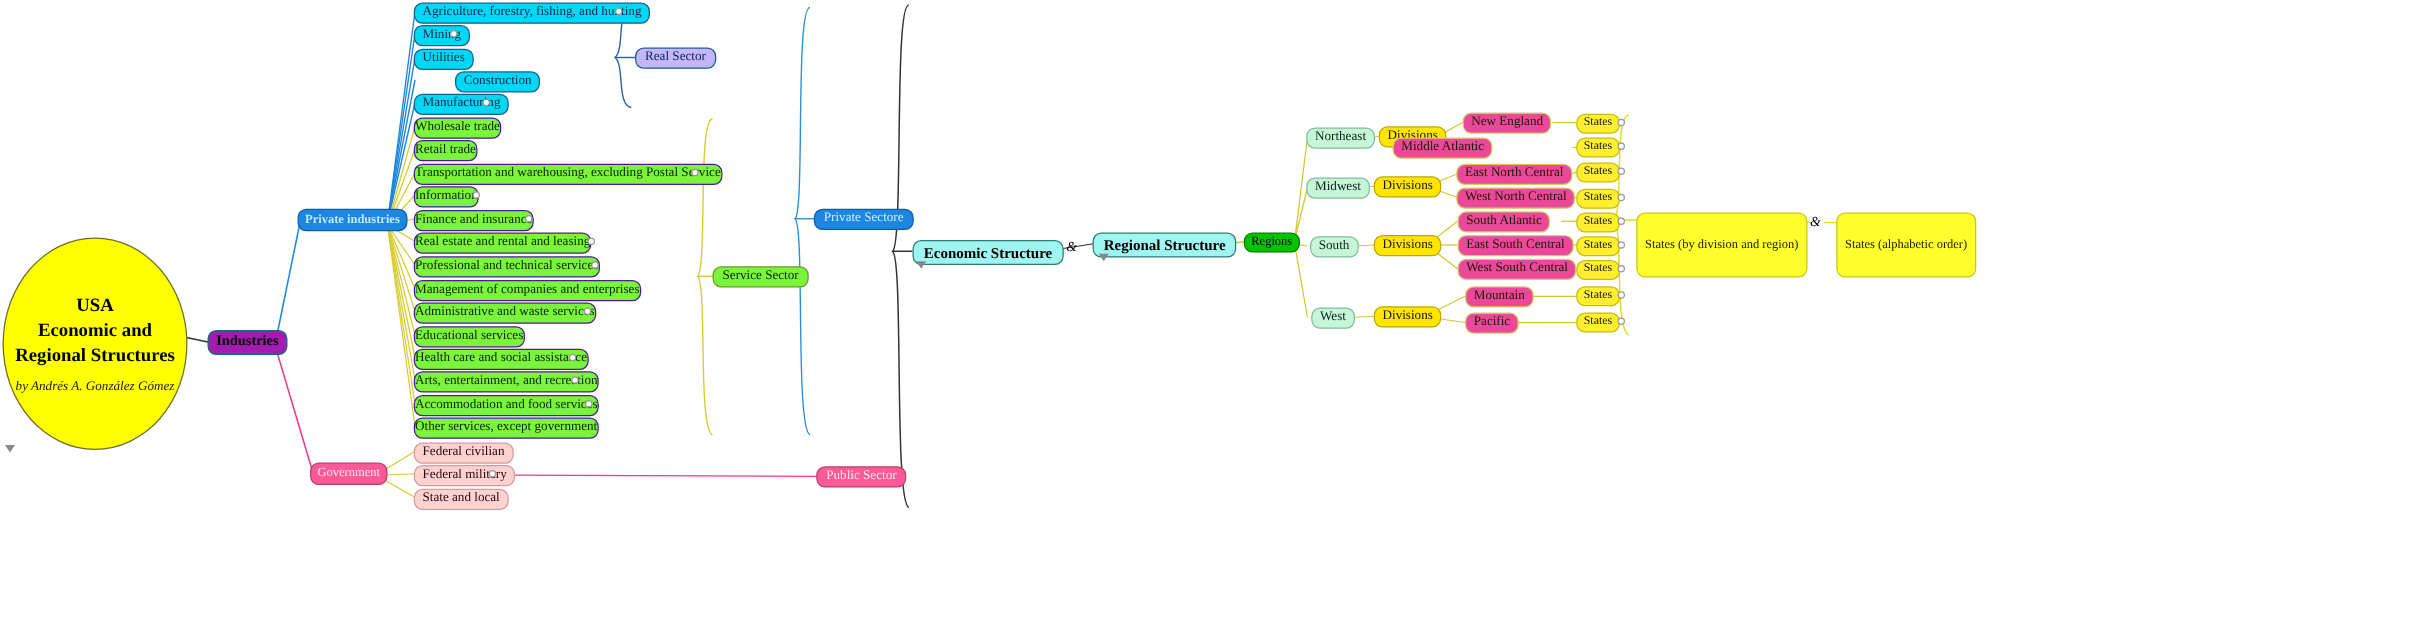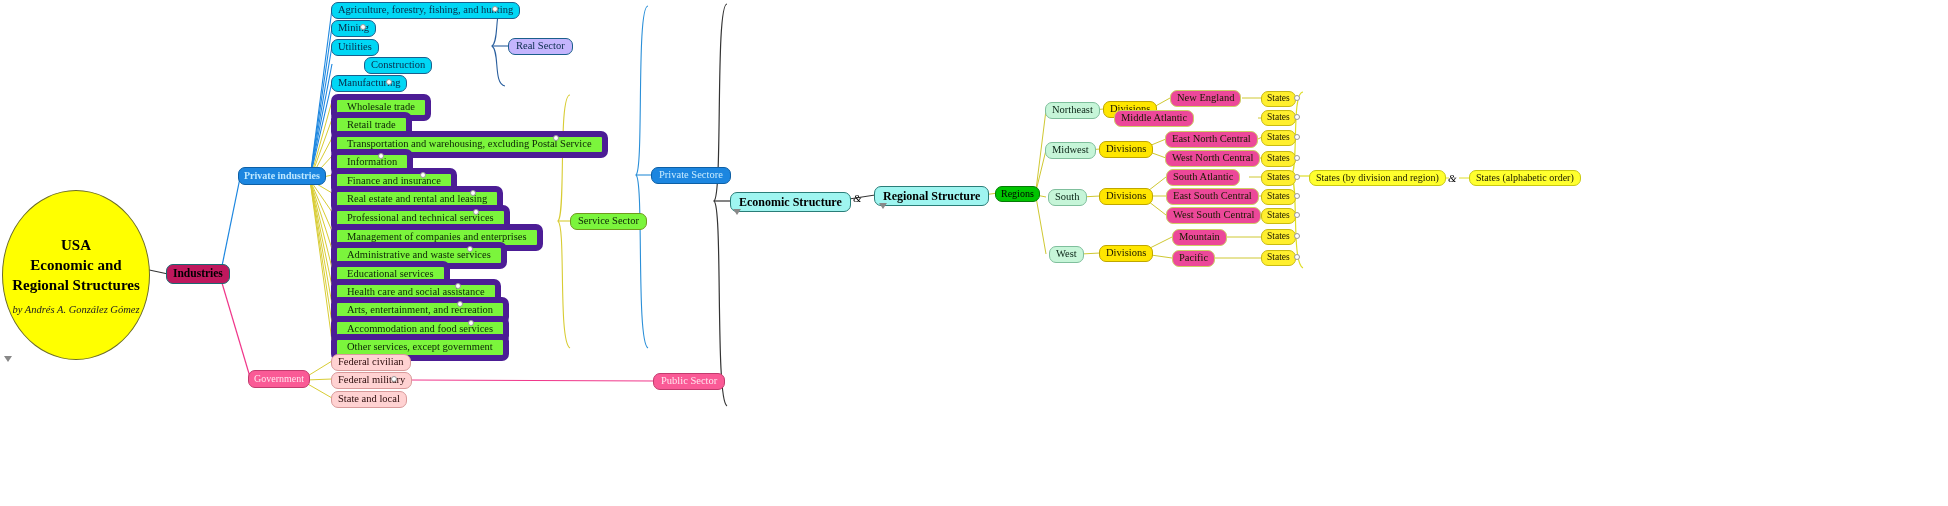--- a/index.html
+++ b/index.html
@@ -55,21 +55,21 @@
   }
   .root .author {
     font-style: italic;
     font-size: 10.5px;
     color: #222;
     margin-top: 9px;
   }
 
   
   .n-industries {
-    background: #be185d;
+    background: #a21caf;
     border: 1px solid #1a6a72;
     color: #000;
     font-weight: bold;
     font-size: 11.5px;
     padding: 3px 6px;
   }
   .n-privind {
     background: #1c86e0;
     border: 1px solid #0d5fa5;
     color: #bfe9ff;
@@ -86,24 +86,24 @@
   }
   .n-cyan {
     background: #00d7f5;
     border: 1px solid #1b5f8c;
     color: #082b4a;
     font-size: 10.5px;
     padding: 2px 6px;
   }
   .n-green {
     background: #7bf53c;
-    border: 6px solid #4c1d95;
+    border: 1px solid #4c1d95;
     color: #0b2406;
     font-size: 10.5px;
-    padding: 2px 10px;
+    padding: 2px 0;
   }
   .n-pink {
     background: #ffd2d2;
     border: 1px solid #d99a9a;
     color: #2a0a0a;
     font-size: 10.5px;
     padding: 2px 6px;
   }
   .n-realsector {
     background: #c4b5fd;
@@ -174,21 +174,21 @@
     border: 1px solid #c9bb12;
     color: #1a1600;
     font-size: 9.5px;
     padding: 2px 5px;
   }
   .n-stateslist {
     background: #ffff2e;
     border: 1px solid #c9c912;
     color: #1a1a00;
     font-size: 10px;
-    padding: 2px 6px;
+    padding: 20px 6px;
   }
   .amp {
     position: absolute;
     font-size: 11px;
     font-style: italic;
     color: #000;
     z-index: 6;
     font-family: "Liberation Serif", serif;
   }
   .marker {

